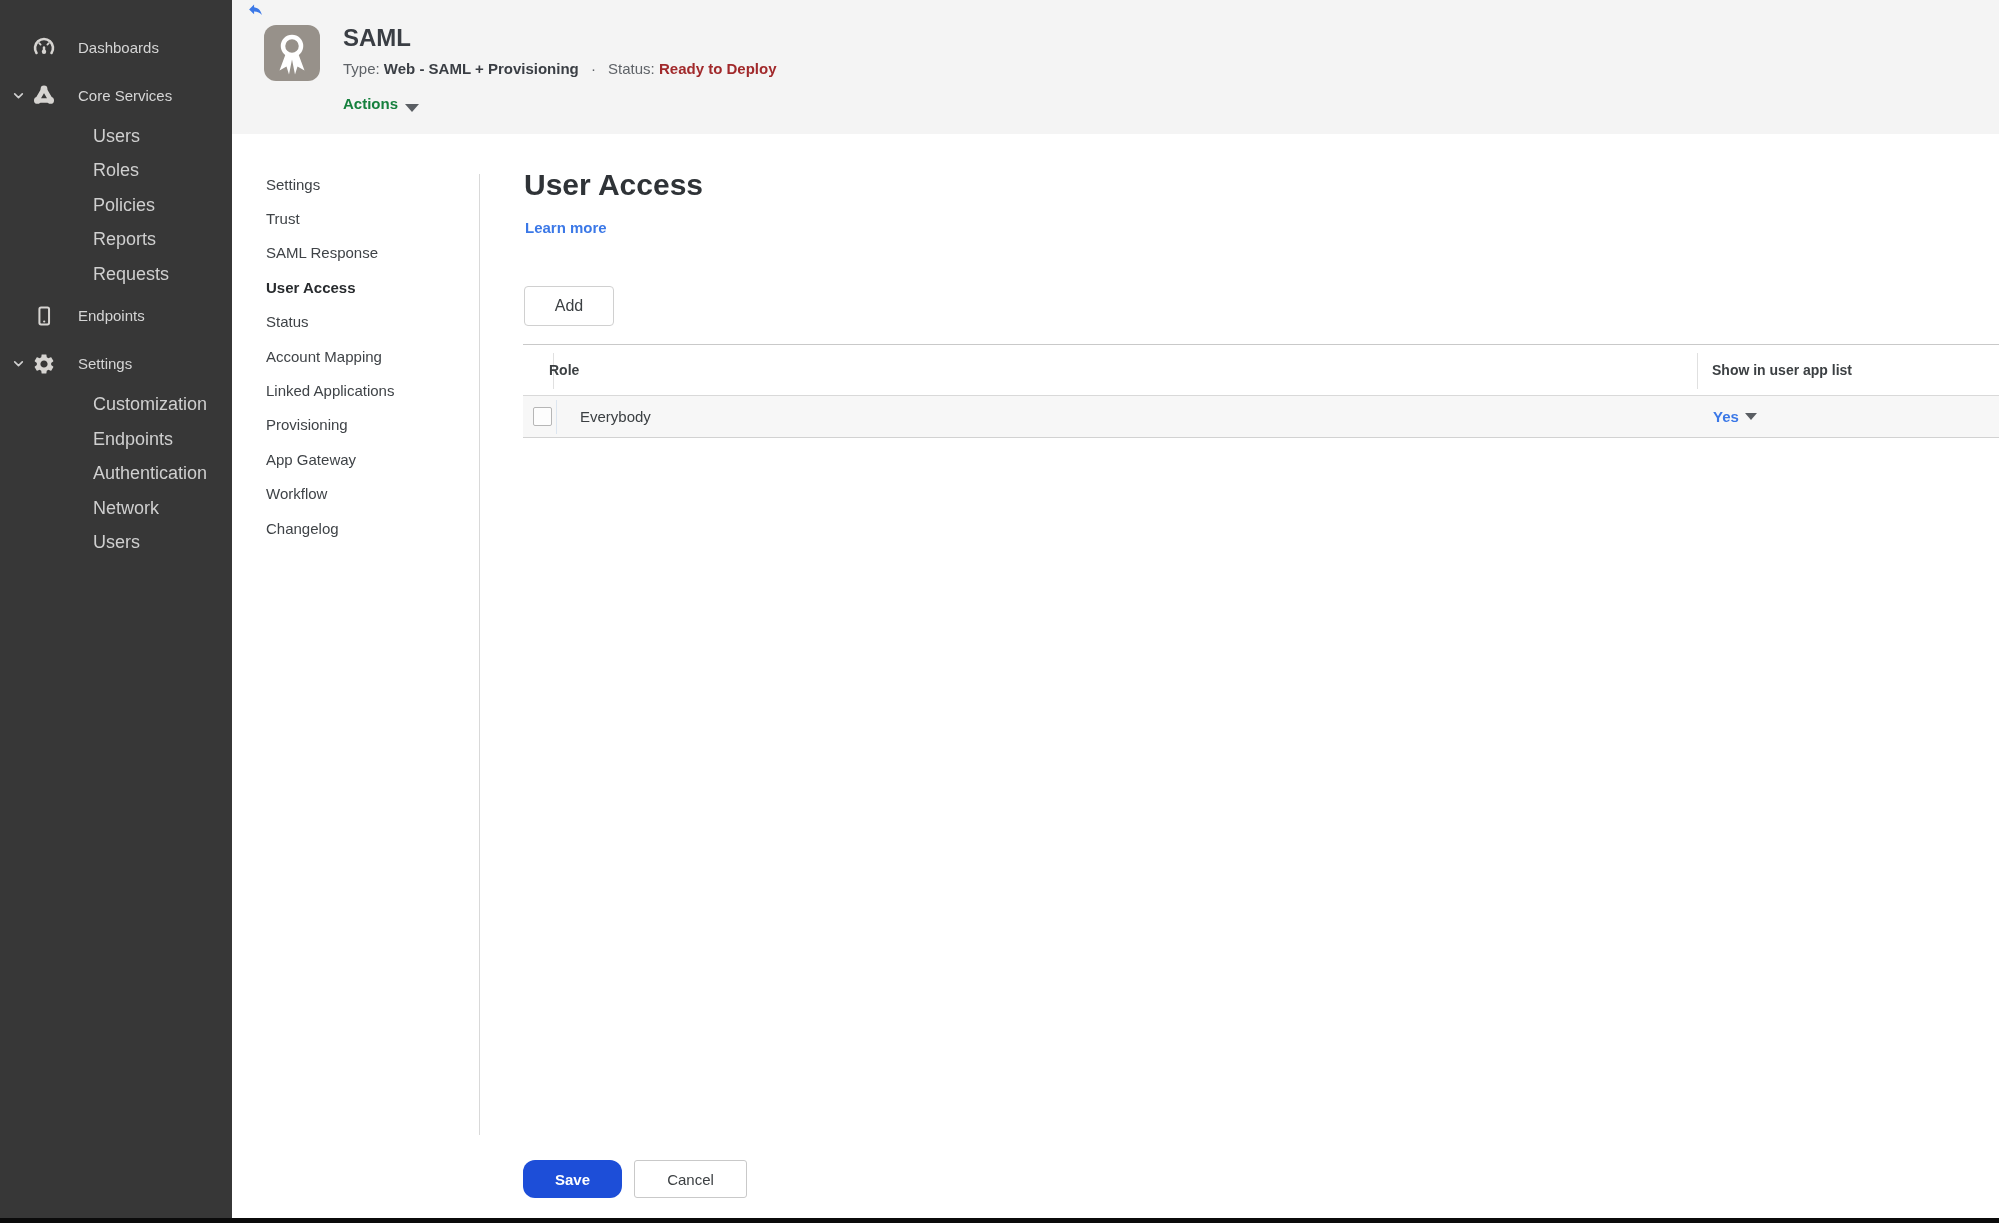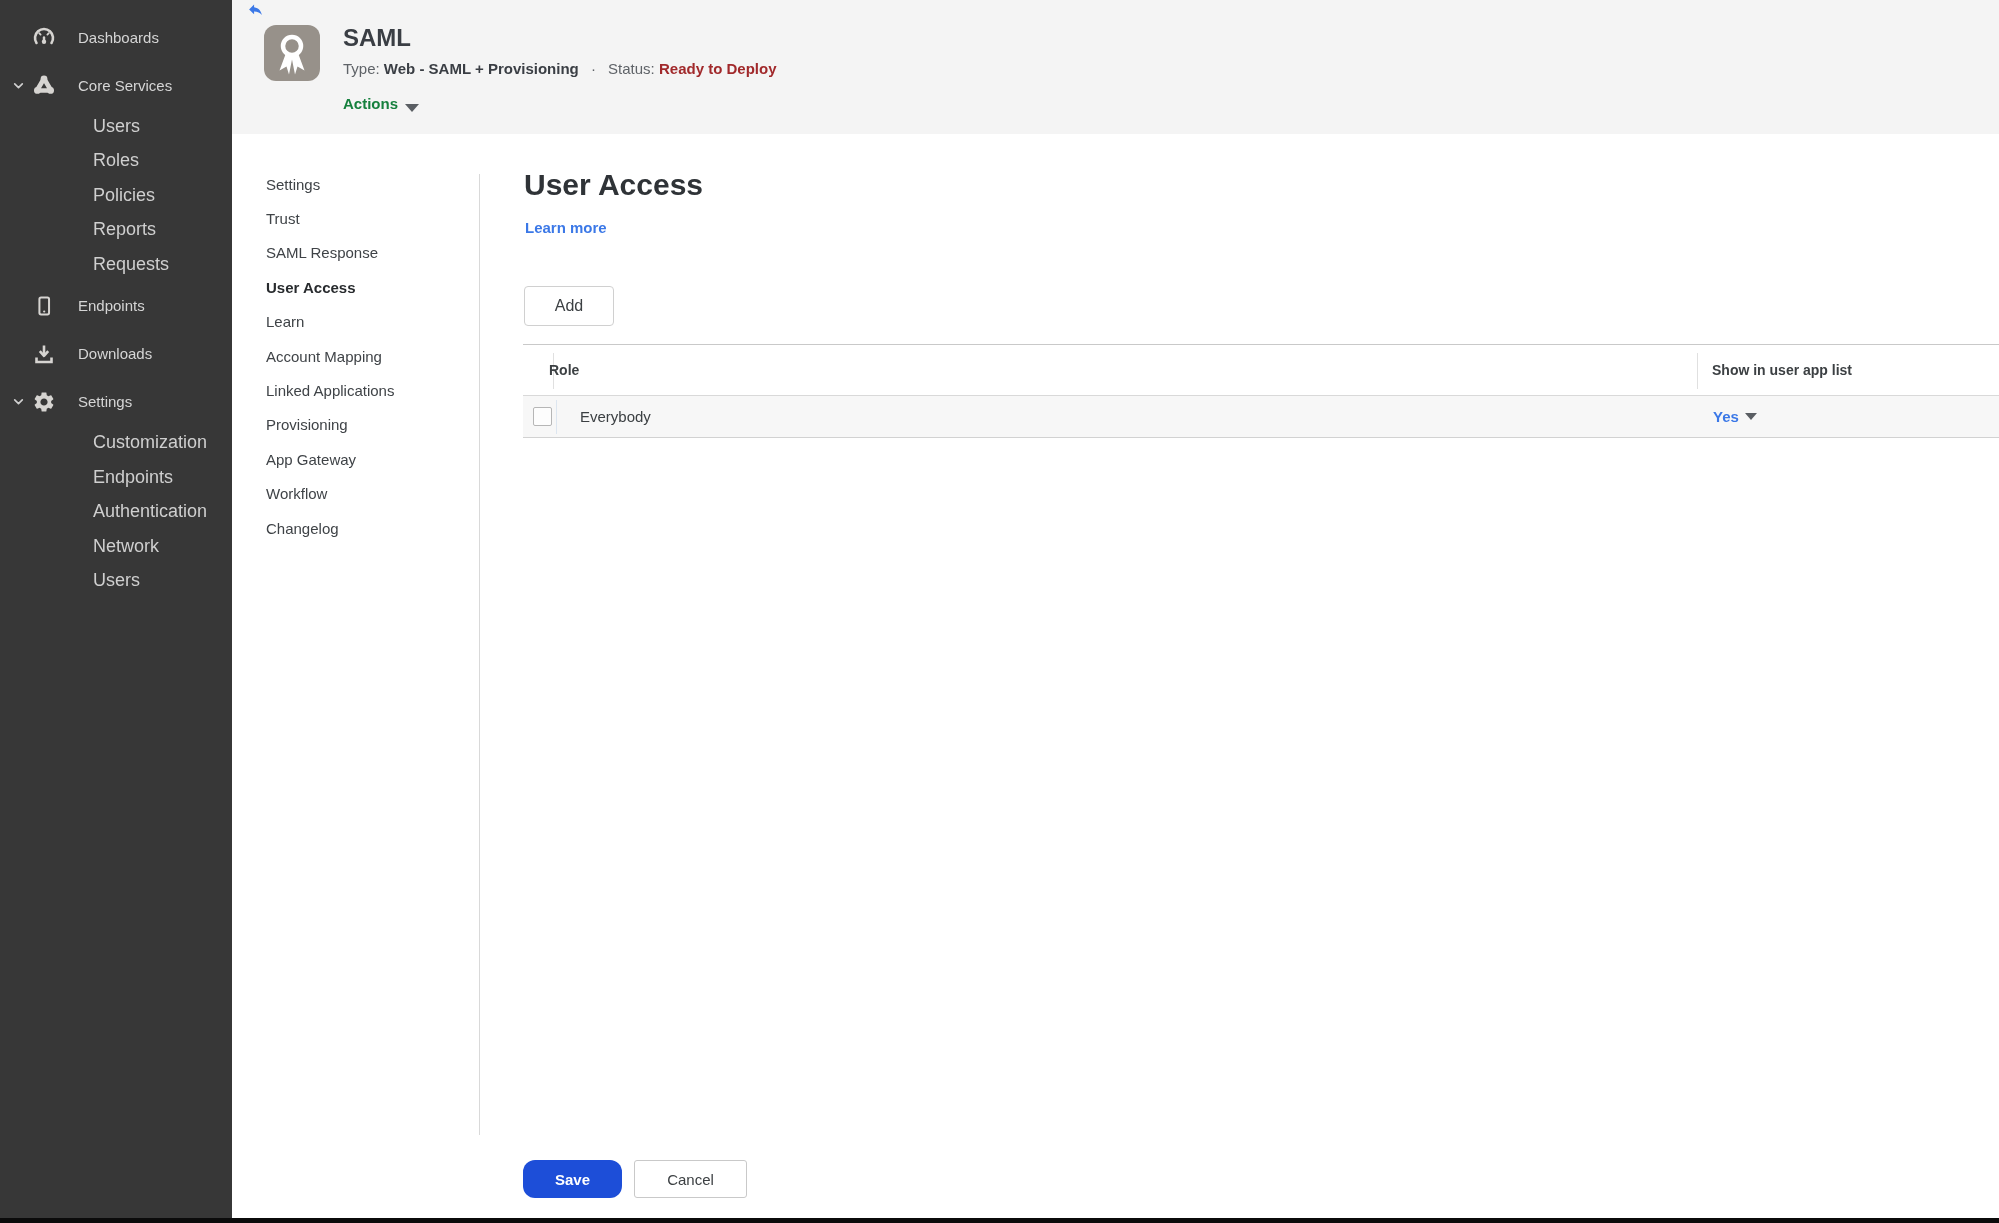--- a/index.html
+++ b/index.html
@@ -6,21 +6,21 @@
   html,body { margin:0; padding:0; }
   body {
     width:1999px; height:1223px; position:relative; overflow:hidden;
     background:#ffffff; font-family:"Liberation Sans", sans-serif;
     -webkit-font-smoothing:antialiased;
   }
 
   
   .sidebar {
     position:absolute; left:0; top:0; width:232px; height:1223px;
-    background:#373737; padding-top:13px; color:#d5d5d5;
+    background:#373737; padding-top:23px; color:#d5d5d5;
   }
   .side-item {
     height:48px; display:flex; align-items:center; padding-left:6px;
     font-size:15px; color:#d5d5d5; cursor:pointer;
   }
   .side-item .chev { width:24px; display:flex; align-items:center; justify-content:center; }
   .side-item .ic   { width:28px; display:flex; align-items:center; justify-content:center; }
   .side-item .lbl  { margin-left:20px; }
   .side-sub {
     height:34.5px; display:flex; align-items:center; padding-left:93px;
@@ -177,31 +177,20 @@
     <span class="chev"></span>
     <span class="ic">
       <svg class="sico" width="22" height="24" viewBox="0 0 24 24">
         <rect x="7" y="2.8" width="10.5" height="18.4" rx="1.8" fill="none" stroke="#d6d4d1" stroke-width="2.2"></rect>
         <circle cx="12.2" cy="18" r="1.2" fill="#d6d4d1"></circle>
       </svg>
     </span>
     <span class="lbl">Endpoints</span>
   </div>
 
-  <div class="side-item">
-    <span class="chev"></span>
-    <span class="ic">
-      <svg class="sico" width="24" height="24" viewBox="0 0 24 24">
-        <path d="M12 3.5 V12.5" stroke="#d6d4d1" stroke-width="2.6" fill="none"></path>
-        <path d="M7.8 9.2 L12 13.8 L16.2 9.2" fill="none" stroke="#d6d4d1" stroke-width="2.6" stroke-linejoin="round"></path>
-        <path d="M4.5 15.5 V20 H19.5 V15.5" fill="none" stroke="#d6d4d1" stroke-width="2.6"></path>
-      </svg>
-    </span>
-    <span class="lbl">Downloads</span>
-  </div>
 
   <div class="side-item">
     <span class="chev">
       <svg class="sico" width="13" height="13" viewBox="0 0 24 24">
           <path d="M5 9 l7 7 7-7" fill="none" stroke="#cfcfcf" stroke-width="3" stroke-linecap="round" stroke-linejoin="round"></path>
         </svg>
     </span>
     <span class="ic">
       <svg class="sico" width="24" height="24" viewBox="0 0 24 24">
         <path fill="#d6d4d1" d="M19.14,12.94c0.04-0.3,0.06-0.61,0.06-0.94c0-0.32-0.02-0.64-0.07-0.94l2.03-1.58c0.18-0.14,0.23-0.41,0.12-0.61l-1.92-3.32c-0.12-0.22-0.37-0.29-0.59-0.22l-2.39,0.96c-0.5-0.38-1.03-0.7-1.62-0.94L14.4,2.81c-0.04-0.24-0.24-0.41-0.48-0.41h-3.84c-0.24,0-0.43,0.17-0.47,0.41L9.25,5.35C8.66,5.59,8.12,5.92,7.63,6.29L5.24,5.33c-0.22-0.08-0.47,0-0.59,0.22L2.74,8.87C2.62,9.08,2.66,9.34,2.86,9.48l2.03,1.58C4.84,11.36,4.8,11.69,4.8,12s0.02,0.64,0.07,0.94l-2.03,1.58c-0.18,0.14-0.23,0.41-0.12,0.61l1.92,3.32c0.12,0.22,0.37,0.29,0.59,0.22l2.39-0.96c0.5,0.38,1.03,0.7,1.62,0.94l0.36,2.54c0.05,0.24,0.24,0.41,0.48,0.41h3.84c0.24,0,0.44-0.17,0.47-0.41l0.36-2.54c0.59-0.24,1.13-0.56,1.62-0.94l2.39,0.96c0.22,0.08,0.47,0,0.59-0.22l1.92-3.32c0.12-0.22,0.07-0.47-0.12-0.61L19.14,12.94z M12,15.6c-1.98,0-3.6-1.62-3.6-3.6s1.62-3.6,3.6-3.6s3.6,1.62,3.6,3.6S13.98,15.6,12,15.6z"></path>
@@ -261,21 +250,21 @@
   <div class="subnav-item">
       <span>Trust</span>
     </div>
   <div class="subnav-item">
       <span>SAML Response</span>
     </div>
   <div class="subnav-item active">
       <span>User Access</span>
     </div>
   <div class="subnav-item">
-      <span>Learn</span>
+      <span>Status</span>
     </div>
   <div class="subnav-item">
       <span>Account Mapping</span>
     </div>
   <div class="subnav-item">
       <span>Linked Applications</span>
     </div>
   <div class="subnav-item">
       <span>Provisioning</span>
     </div>

